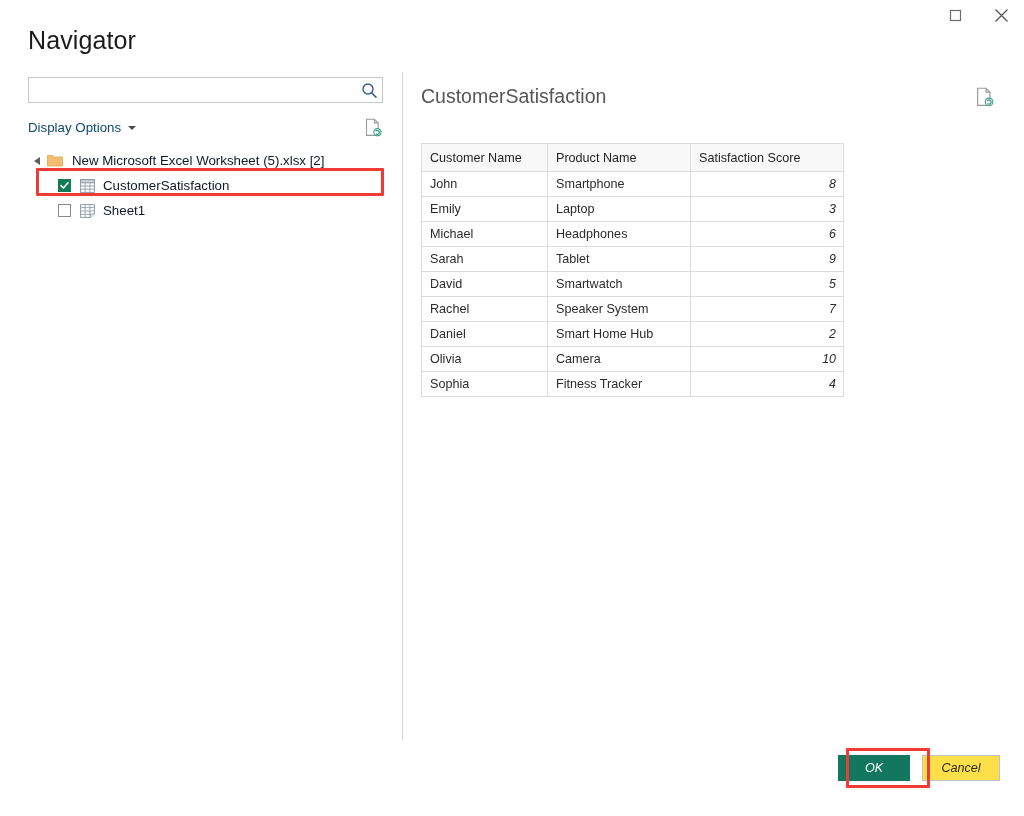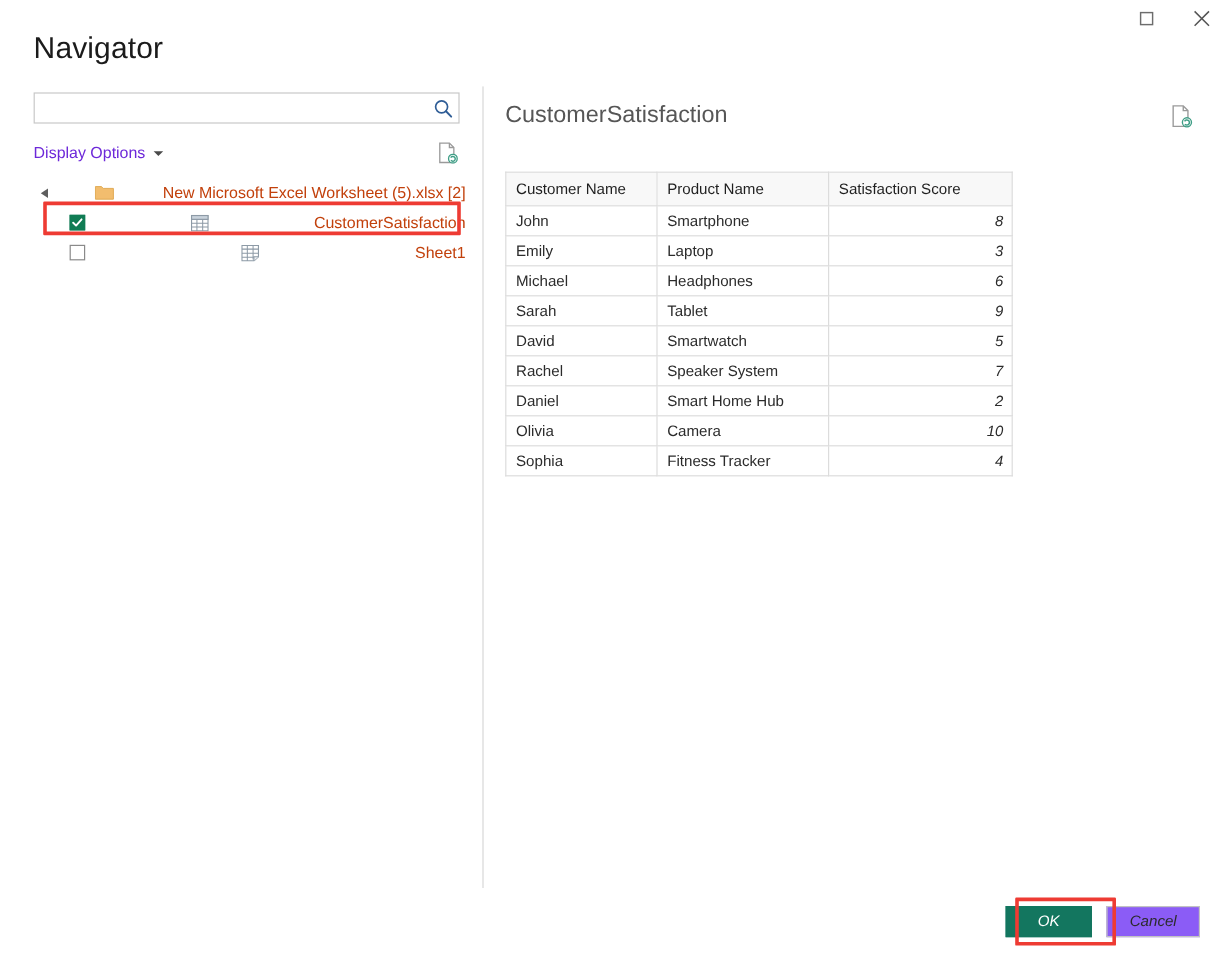--- a/index.html
+++ b/index.html
@@ -96,21 +96,21 @@
     align-items: center;
   }
   .display-options-btn {
     display: flex;
     align-items: center;
     gap: 7px;
     cursor: default;
   }
   .display-options-label {
     font-size: 13.3px;
-    color: #6d28d9;
+    color: #0c4a6e;
   }
   .caret-down {
     width: 0; height: 0;
     border-left: 4px solid transparent;
     border-right: 4px solid transparent;
     border-top: 4px solid #4a4a4a;
     margin-top: 2px;
   }
   .refresh-doc-icon {
     margin-left: auto;
@@ -127,24 +127,23 @@
     position: absolute;
     left: 28px;
     top: 84px;
     width: 360px;
   }
   .tree-row {
     display: flex;
     align-items: center;
     height: 25px;
     font-size: 13.3px;
-    color: #c2410c;
+    color: #0f172a;
     position: relative;
     white-space: nowrap;
-    justify-content: space-between;
   }
   .tree-row.root { padding-left: 6px; }
   .tree-row.child { padding-left: 30px; }
 
   .tri-expand {
     width: 0; height: 0;
     border-top: 4.5px solid transparent;
     border-bottom: 4.5px solid transparent;
     border-right: 6px solid #5e5e5e;
     margin-right: 7px;
@@ -299,21 +298,21 @@
     padding: 0 10px;
     font-style: italic;
   }
   .btn-ok {
     background: #13765f;
     color: #ffffff;
     border: 1px solid #13765f;
     min-width: 72px;
   }
   .btn-cancel {
-    background: #8b5cf6;
+    background: #fde047;
     color: #2b2b2b;
     border: 1px solid #c2c2c2;
   }
   #ok-highlight {
     position: absolute;
     right: 94px;
     top: 8px;
     width: 84px;
     height: 40px;
   }

